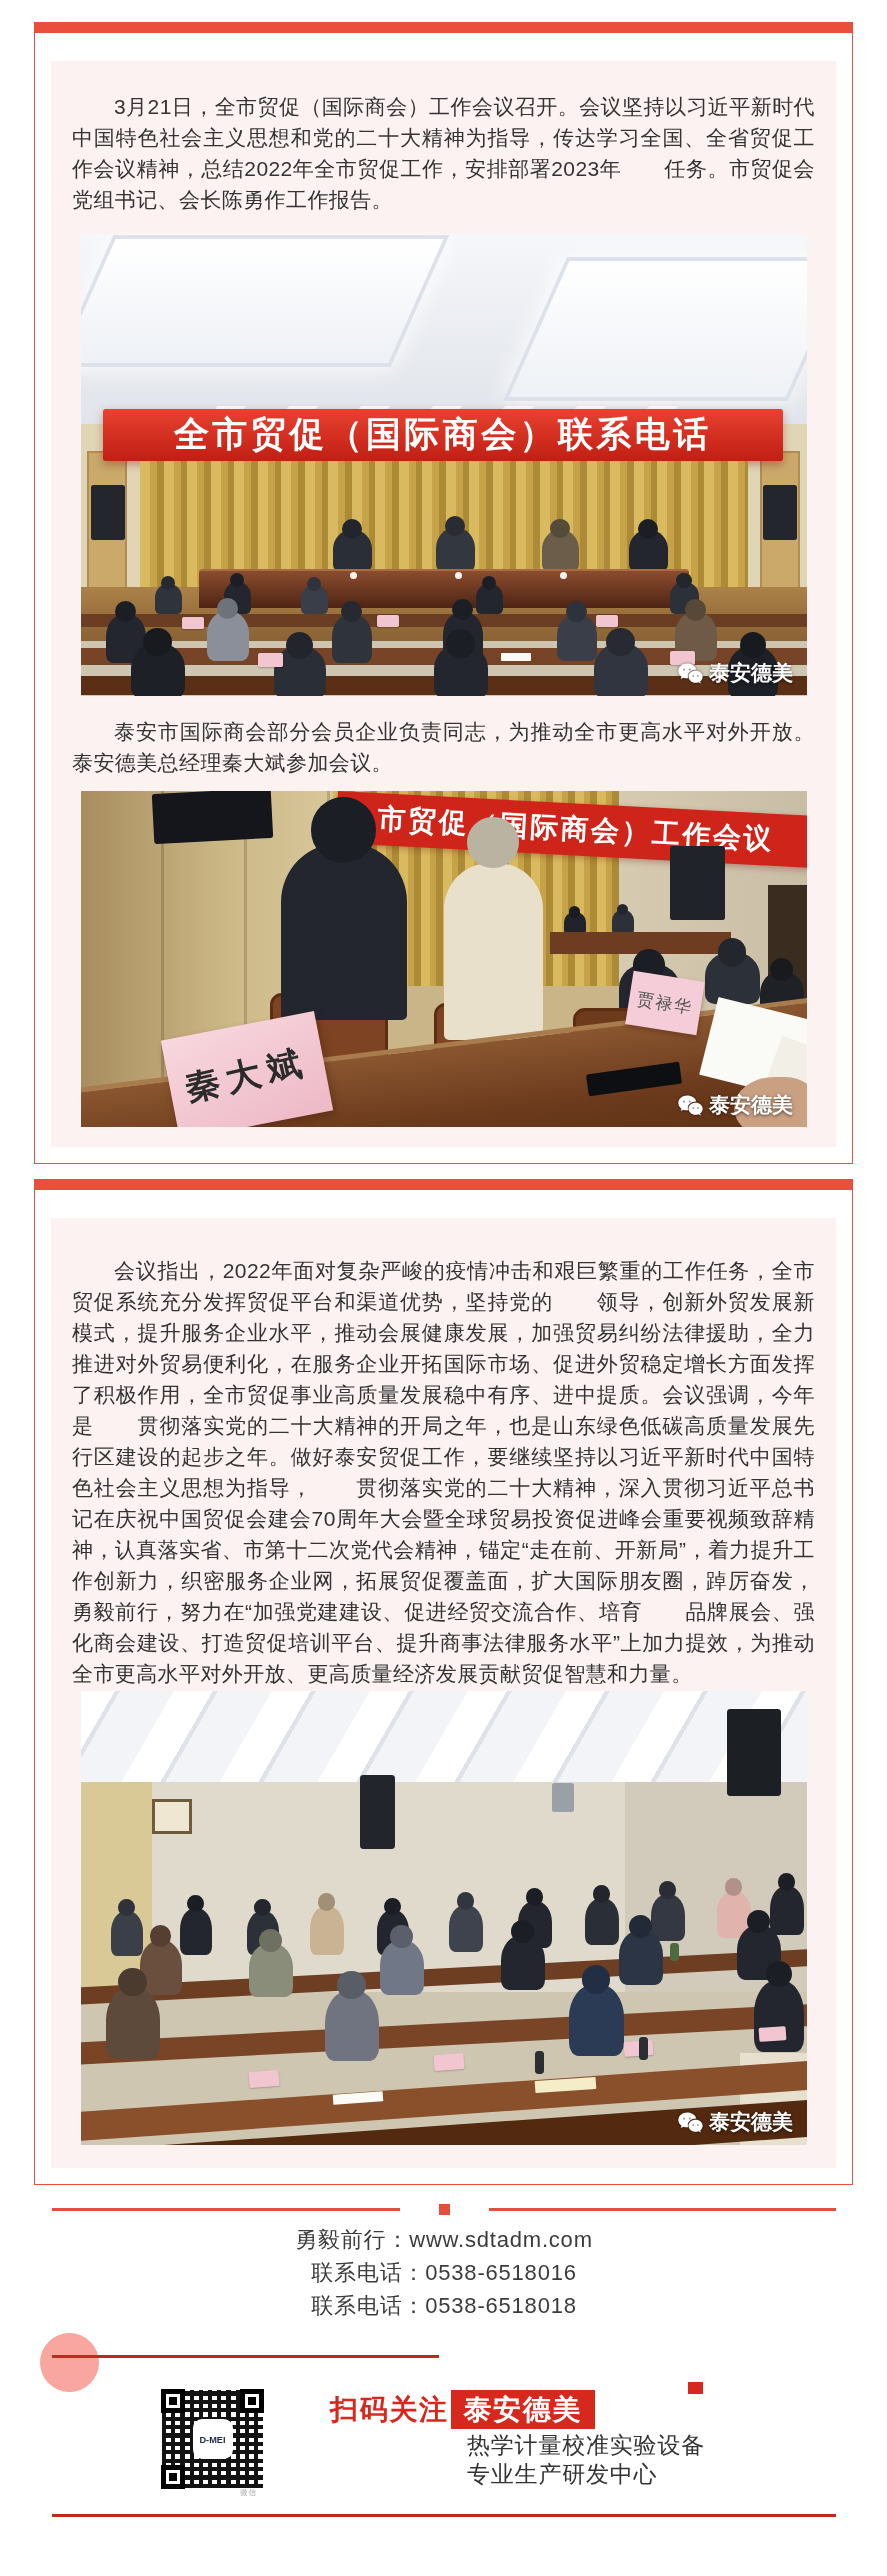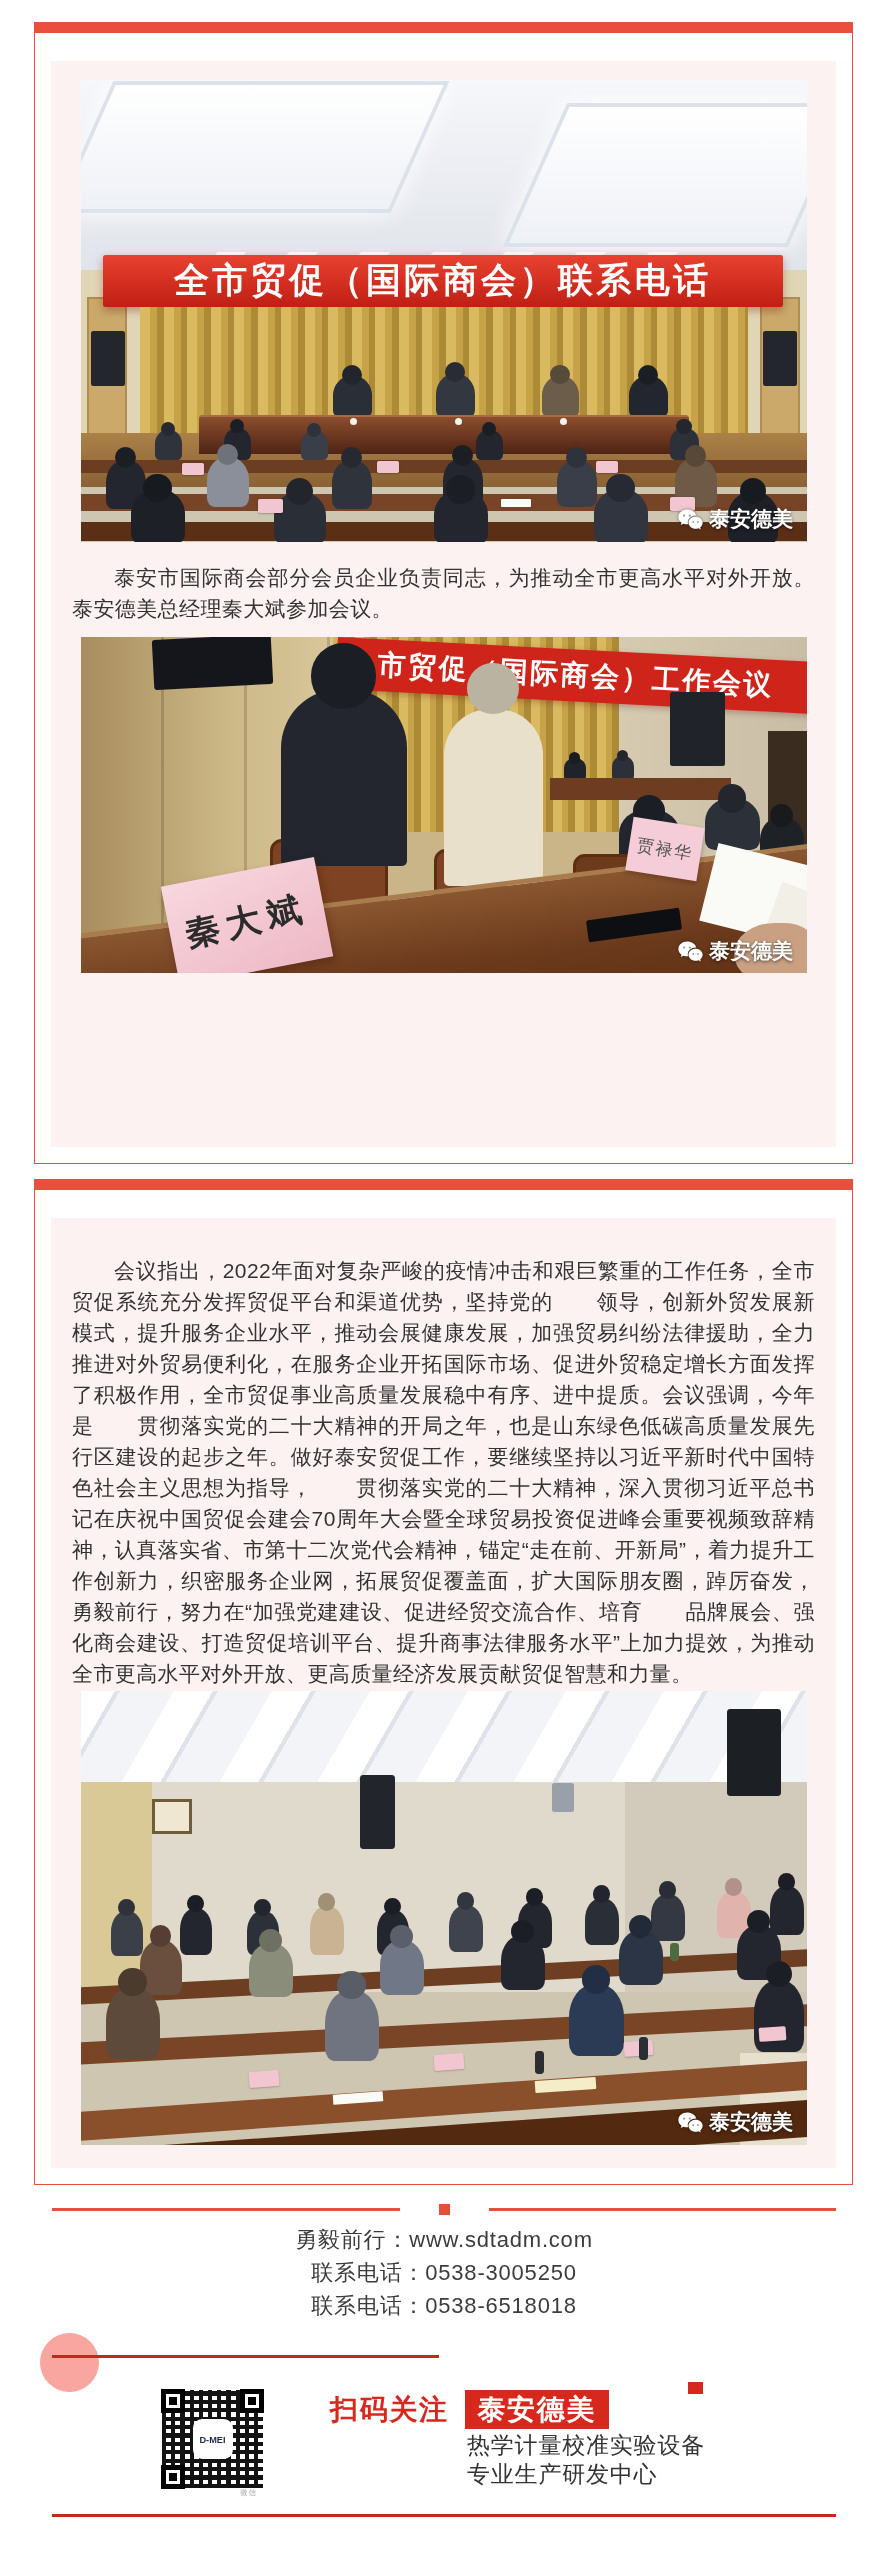--- a/index.html
+++ b/index.html
@@ -115,34 +115,35 @@
       background:repeating-linear-gradient(0deg,#000 0 4.2px,transparent 4.2px 8.4px),
                  repeating-linear-gradient(90deg,#000 0 4.2px,#fff 4.2px 9.2px);}
   .qr-f{position:absolute;width:23.5px;height:23.5px;border:5px solid #000;background:#fff;box-sizing:border-box;}
   .qr-f::after{content:'';position:absolute;inset:2.5px;background:#000;}
   .qr-f.tl{left:3.4px;top:3.4px;}  .qr-f.tr{right:3.4px;top:3.4px;}  .qr-f.bl{left:3.4px;bottom:3.4px;}
   .qr-logo{position:absolute;left:50%;top:50%;transform:translate(-50%,-50%);width:35px;height:35px;
       background:#fff;border-radius:6.7px;box-shadow:0 0 0 2.5px #fff;display:flex;align-items:center;justify-content:center;
       font-size:9.2px;font-weight:bold;color:#1e2a4a;}
   .qr-cap{position:absolute;left:240px;top:304px;font-size:7.6px;color:#aaa;letter-spacing:0.8px;}
   .follow-row{position:absolute;left:330px;top:206px;display:flex;align-items:stretch;height:39px;}
-  .follow-label{color:#d7281e;font-size:28px;font-weight:bold;letter-spacing:1.7px;display:flex;align-items:center;margin-right:16px;}
+  .follow-label{color:#d7281e;font-size:28px;font-weight:bold;letter-spacing:1.7px;display:flex;align-items:center;margin-right:2px;}
   .brand-box{background:#d7281e;color:#fff;font-size:28px;font-weight:bold;letter-spacing:1.7px;
       display:flex;align-items:center;padding:0 12.6px;}
   .brand-accent{position:absolute;left:688px;top:198px;width:15px;height:11.8px;background:#d7281e;}
   .taglines{position:absolute;left:467px;top:247px;width:261px;color:#333;
       font-size:23px;line-height:29px;letter-spacing:0.8px;}
   .bottom-line{position:absolute;left:52px;top:330px;width:784px;height:2.5px;background:#c2281c;}
 </style>
 </head>
 <body>
 
 <div class="card" id="card1">
   <div class="card-inner">
 
+    <div class="para" id="para1">3月21日，全市贸促（国际商会）工作会议召开。会议坚持以习近平新时代中国特色社会主义思想和党的二十大精神为指导，传达学习全国、全省贸促工作会议精神，总结2022年全市贸促工作，安排部署2023年　　任务。市贸促会党组书记、会长陈勇作工作报告。</div>
 
     <div class="photo" id="photo1">
       <div class="abs s1-ceiling"></div>
       <div class="abs s1-light s1-la"></div>
       <div class="abs s1-light s1-lb"></div>
       <div class="abs s1-lightrow"></div>
       <div class="abs s1-wall" style="left:0;"></div>
       <div class="abs s1-wall" style="right:0;"></div>
       <div class="abs s1-door" style="left:6.7px;"></div>
       <div class="abs s1-door" style="right:6.7px;"></div>
@@ -313,21 +314,21 @@
 
 <div id="footer">
   <div class="divider">
     <div class="dl"></div>
     <div class="sq"></div>
     <div class="dl"></div>
   </div>
 
   <div class="contact">
     <div>勇毅前行：www.sdtadm.com</div>
-    <div>联系电话：0538-3005250</div>
+    <div>联系电话：0538-6518016</div>
     <div>联系电话：0538-6518018</div>
   </div>
 
   <div class="pink-circle"></div>
   <div class="promo-line"></div>
 
   <div class="qr">
     <div class="qr-noise"></div>
     <div class="qr-f tl"></div>
     <div class="qr-f tr"></div>

